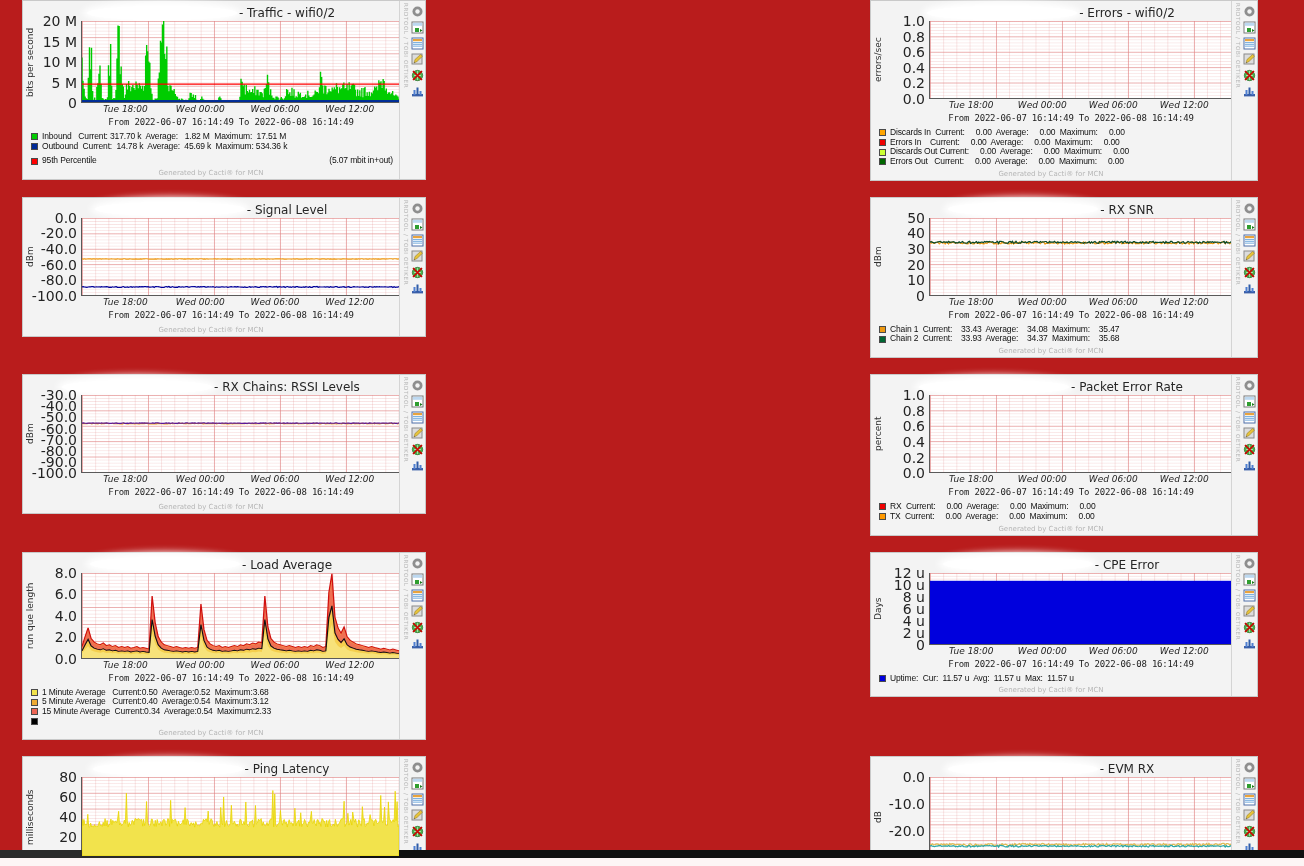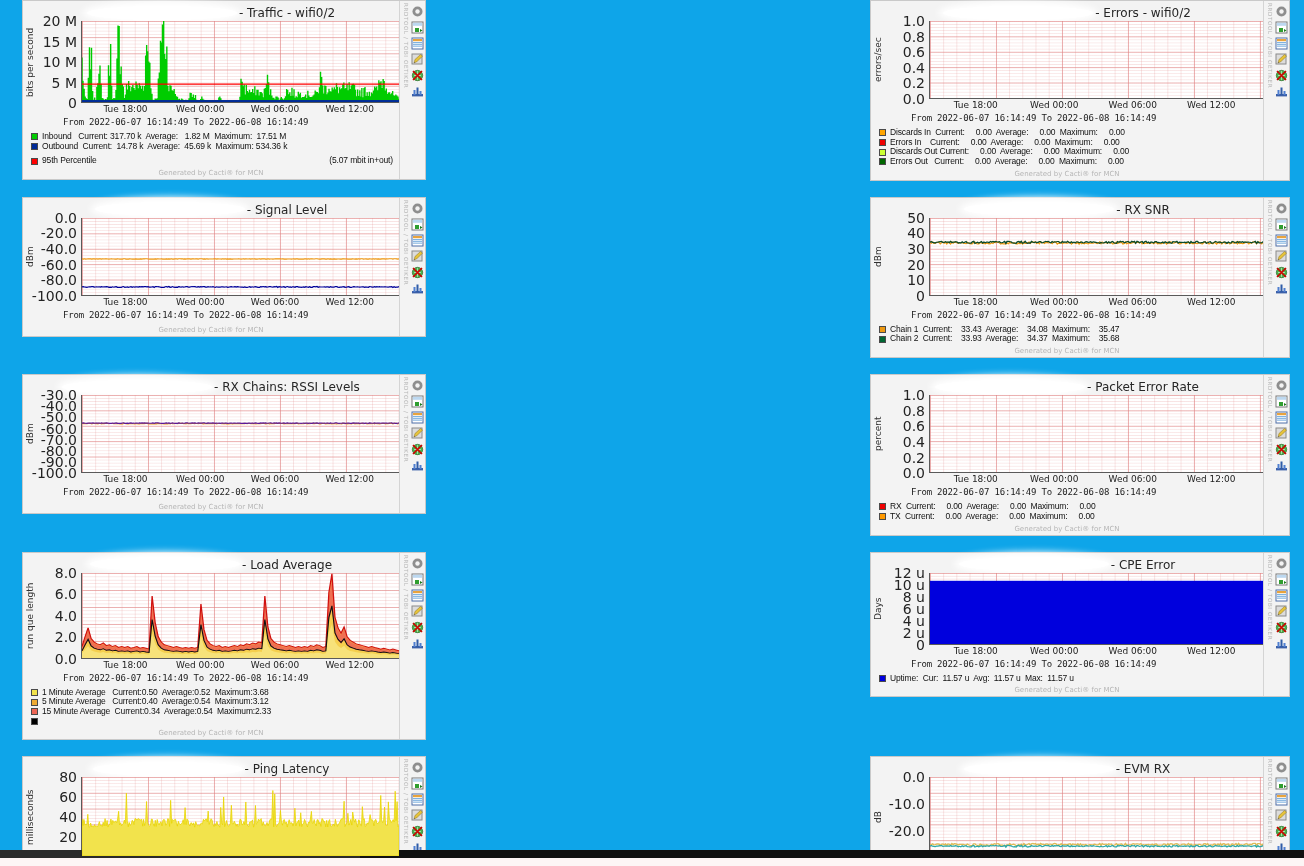--- a/index.html
+++ b/index.html
@@ -7,21 +7,21 @@
     margin: 0; padding: 0;
     width: 1304px; height: 866px;
     background: #fdf5f5;
     font-family: "DejaVu Sans", sans-serif;
     overflow: hidden;
   }
   .page {
     position: relative;
     width: 1304px;
     height: 858px;
-    background: #0ea5e9;
+    background: #b91c1c;
     overflow: hidden;
   }
   .grid {
     position: absolute;
     left: 22px;
     top: 0px;
     width: 1270px;
   }
   .row { display: flex; }
   .cell-left { width: 848px; flex: 0 0 848px; }
@@ -29,21 +29,21 @@
 
   
   .gbox {
     background: #f3f3f3;
     border: 1px solid #c9c9c9;
     position: relative;
     display: flex;
     margin-bottom: 16px;
   }
   .gbox.w-left { width: 404px; }
-  .gbox.w-right { width: 420px; }
+  .gbox.w-right { width: 388px; }
 
   .gmain { flex: 1 1 auto; padding: 2px 0 0 0; position: relative; }
 
   
   .gtitle {
     text-align: center;
     font-family: "DejaVu Sans", sans-serif;
     font-size: 12px;
     color: #262626;
     font-weight: 500;
@@ -123,23 +123,24 @@
     height: 13px;
     margin-left: 58px;
     font-size: 9px;
     color: #232323;
   }
   .xaxis span {
     position: absolute;
     transform: translateX(-50%);
     top: 1px;
     white-space: nowrap;
+    font-style: italic;
   }
   .range {
-    text-align: left;
+    text-align: center;
     font-family: "DejaVu Sans Mono", monospace;
     font-size: 9px;
     color: #1c1c1c;
     padding: 1px 0 3px 0;
     margin-left: 40px;
     letter-spacing: -0.2px;
   }
   .legend {
     font-family: Liberation Sans, sans-serif;
     font-size: 8.5px;

